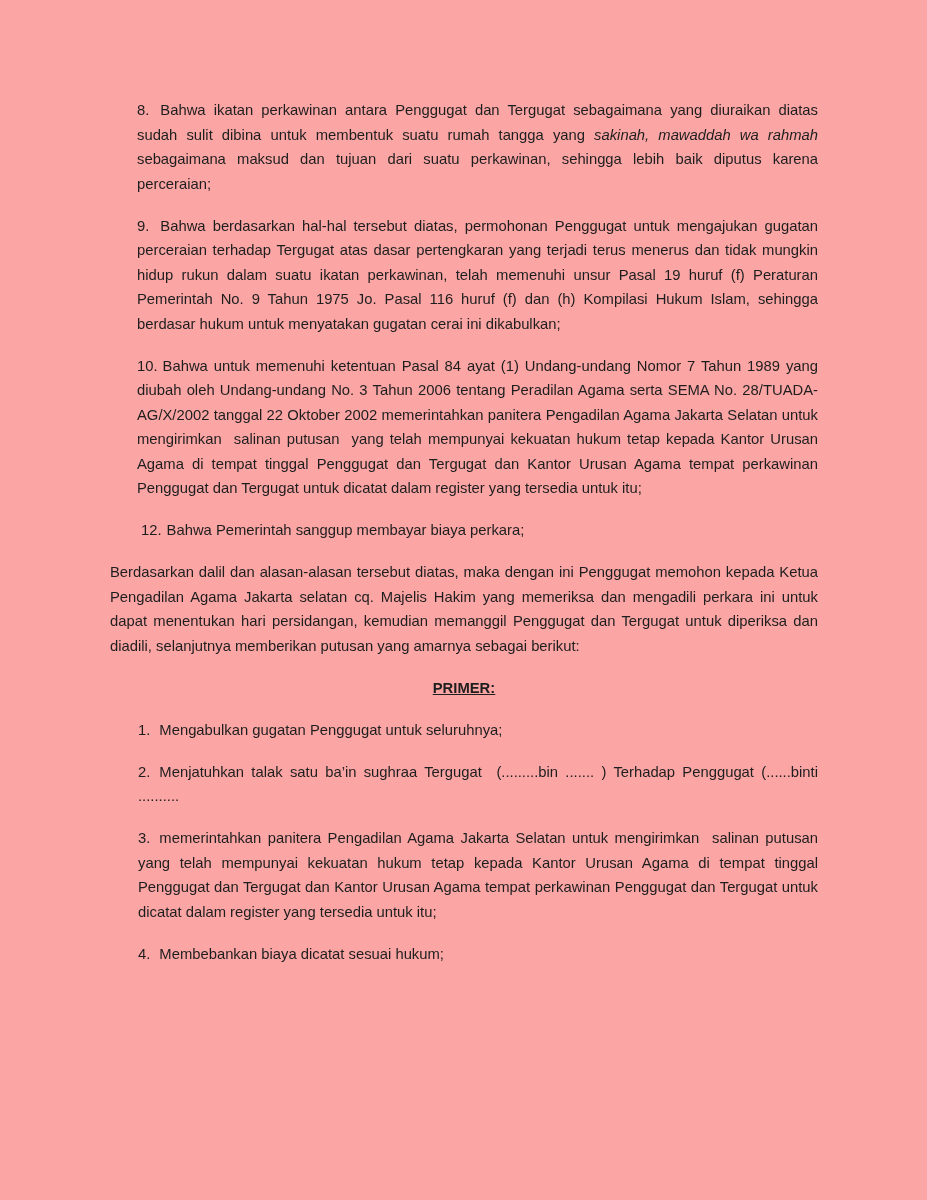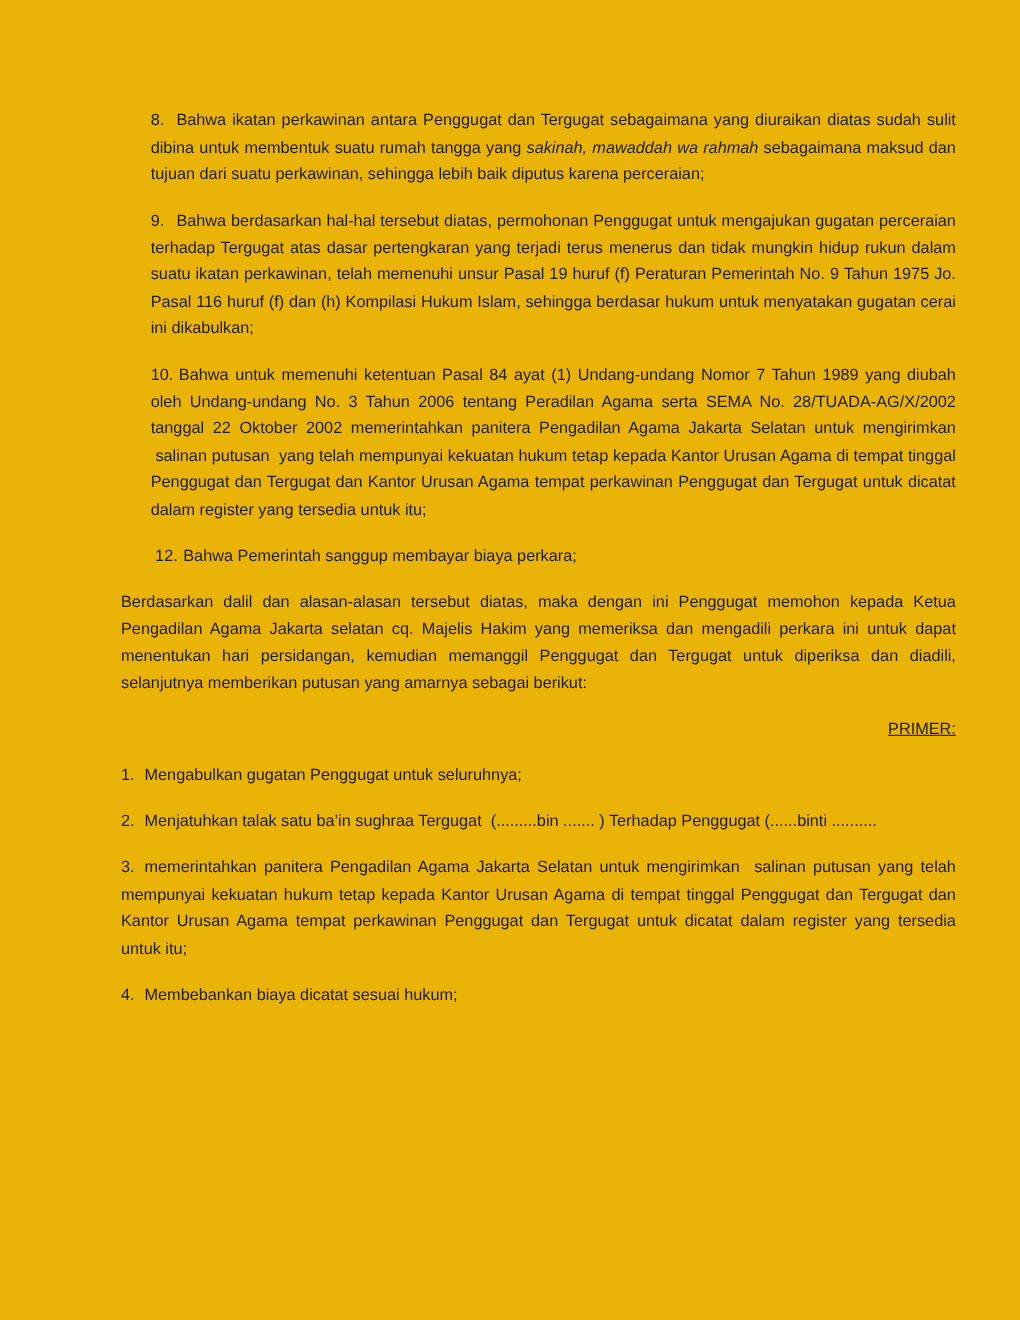--- a/index.html
+++ b/index.html
@@ -11,49 +11,50 @@
       width: 927px;
       height: 1200px;
       box-sizing: border-box;
       overflow: hidden;
       font-family: "Liberation Sans", sans-serif;
     }
     .page {
       box-sizing: border-box;
       width: 927px;
       height: 1200px;
-      padding: 98px 58px 40px 110px;
-      background: #eab308;
+      padding: 98px 109px 40px 110px;
+      background: #fca5a5;
       color: #1e1e1e;
       font-size: 14.8px;
       line-height: 24.5px;
       text-align: justify;
     }
     p {
       margin: 0 0 17.5px 0;
     }
     .numbered {
       margin-left: 27px;
     }
     .numbered-plus {
       margin-left: 31px;
     }
     .list-item {
+      margin-left: 28px;
     }
     .num {
       display: inline;
     }
     .gap-wide  { margin-right: 11px; }
     .gap-mid   { margin-right: 9px; }
     .gap-narrow{ margin-right: 5px; }
     .section-heading {
-      font-weight: normal;
+      font-weight: bold;
       text-decoration: underline;
       margin: 0 0 17.5px 0;
-      text-align: right;
+      text-align: center;
     }
     .italic {
       font-style: italic;
     }
   </style>
 </head>
 <body>
 
 <div class="page">
 

